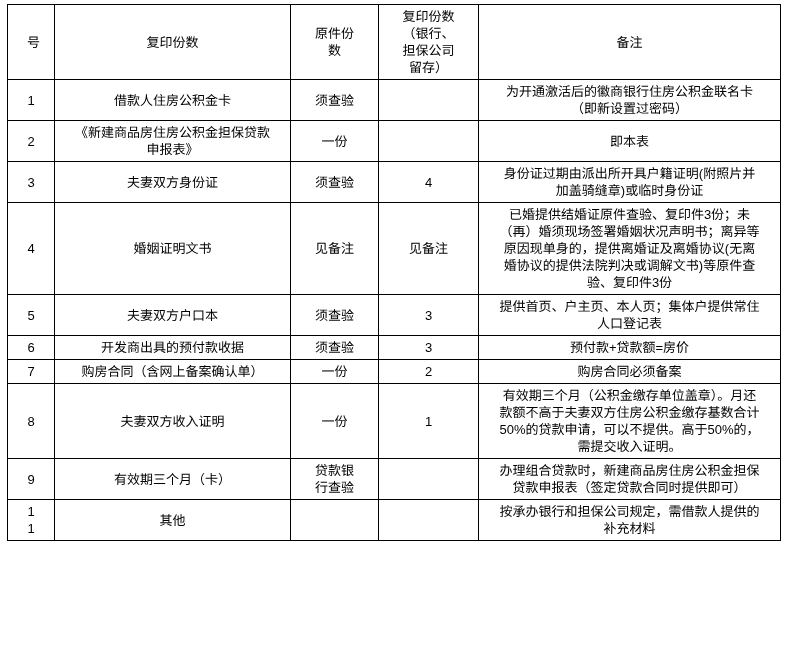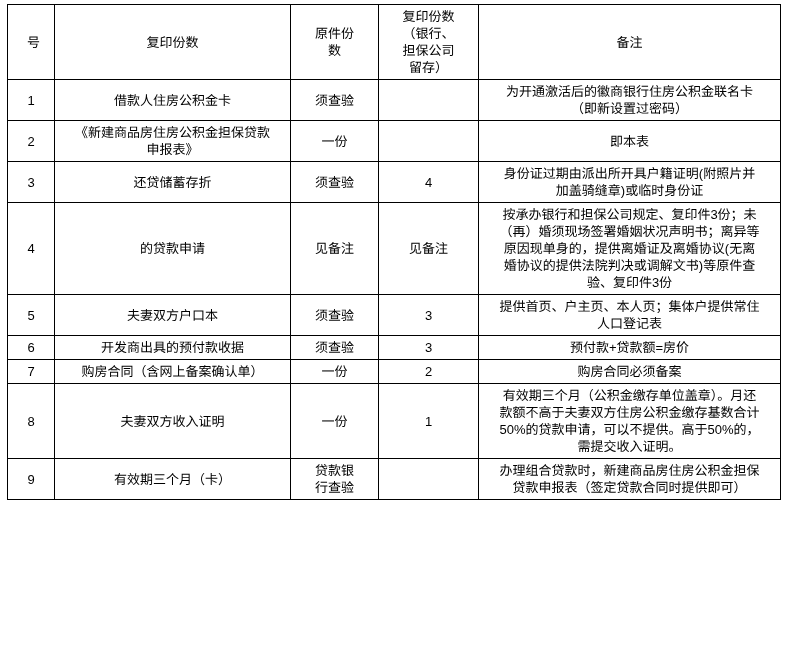--- a/index.html
+++ b/index.html
@@ -80,32 +80,32 @@
       <tr>
         <td class="num">2</td>
         <td class="ctr">《新建商品房住房公积金担保贷款申报表》</td>
         <td class="ctr">一份</td>
         <td class="ctr"></td>
         <td class="lft">即本表</td>
       </tr>
 
       <tr>
         <td class="num">3</td>
-        <td class="ctr">还贷储蓄存折</td>
+        <td class="ctr">夫妻双方身份证</td>
         <td class="ctr">须查验</td>
         <td class="ctr">4</td>
         <td class="lft">身份证过期由派出所开具户籍证明(附照片并加盖骑缝章)或临时身份证</td>
       </tr>
 
       <tr>
         <td class="num">4</td>
-        <td class="ctr">的贷款申请</td>
+        <td class="ctr">婚姻证明文书</td>
         <td class="ctr">见备注</td>
         <td class="ctr">见备注</td>
-        <td class="lft">按承办银行和担保公司规定、复印件3份；未（再）婚须现场签署婚姻状况声明书；离异等原因现单身的，提供离婚证及离婚协议(无离婚协议的提供法院判决或调解文书)等原件查验、复印件3份</td>
+        <td class="lft">已婚提供结婚证原件查验、复印件3份；未（再）婚须现场签署婚姻状况声明书；离异等原因现单身的，提供离婚证及离婚协议(无离婚协议的提供法院判决或调解文书)等原件查验、复印件3份</td>
       </tr>
 
       <tr>
         <td class="num">5</td>
         <td class="ctr">夫妻双方户口本</td>
         <td class="ctr">须查验</td>
         <td class="ctr">3</td>
         <td class="lft">提供首页、户主页、本人页；集体户提供常住人口登记表</td>
       </tr>
 
@@ -135,15 +135,22 @@
 
       <tr>
         <td class="num">9</td>
         <td class="ctr">有效期三个月（卡）</td>
         <td class="ctr">贷款银行查验</td>
         <td class="ctr"></td>
         <td class="lft">办理组合贷款时，新建商品房住房公积金担保贷款申报表（签定贷款合同时提供即可）</td>
       </tr>
 
 
+      <tr>
+        <td class="num">11</td>
+        <td class="ctr">其他</td>
+        <td class="ctr"></td>
+        <td class="ctr"></td>
+        <td class="lft">按承办银行和担保公司规定，需借款人提供的补充材料</td>
+      </tr>
     </tbody>
   </table>
 </div>
 
 </body></html>

